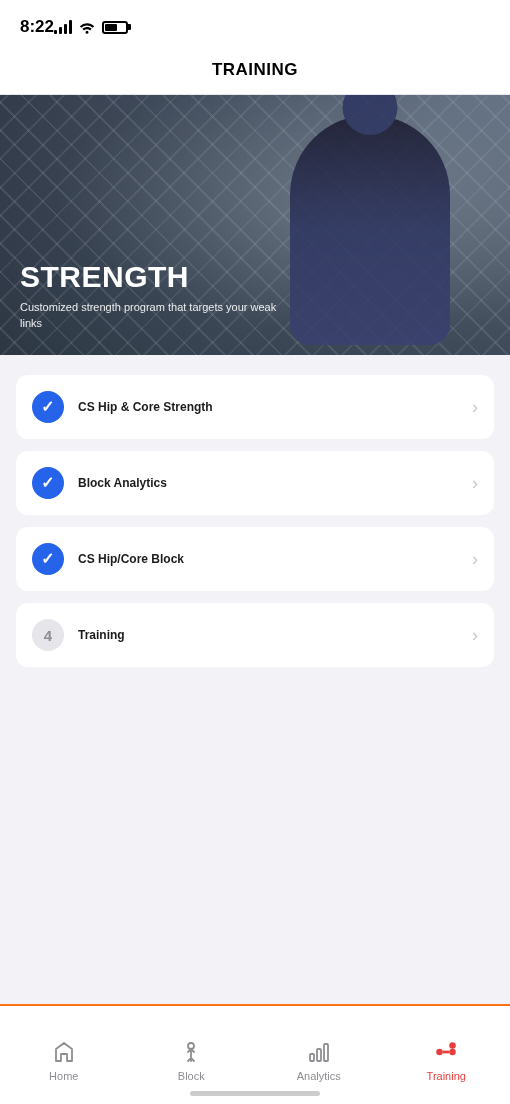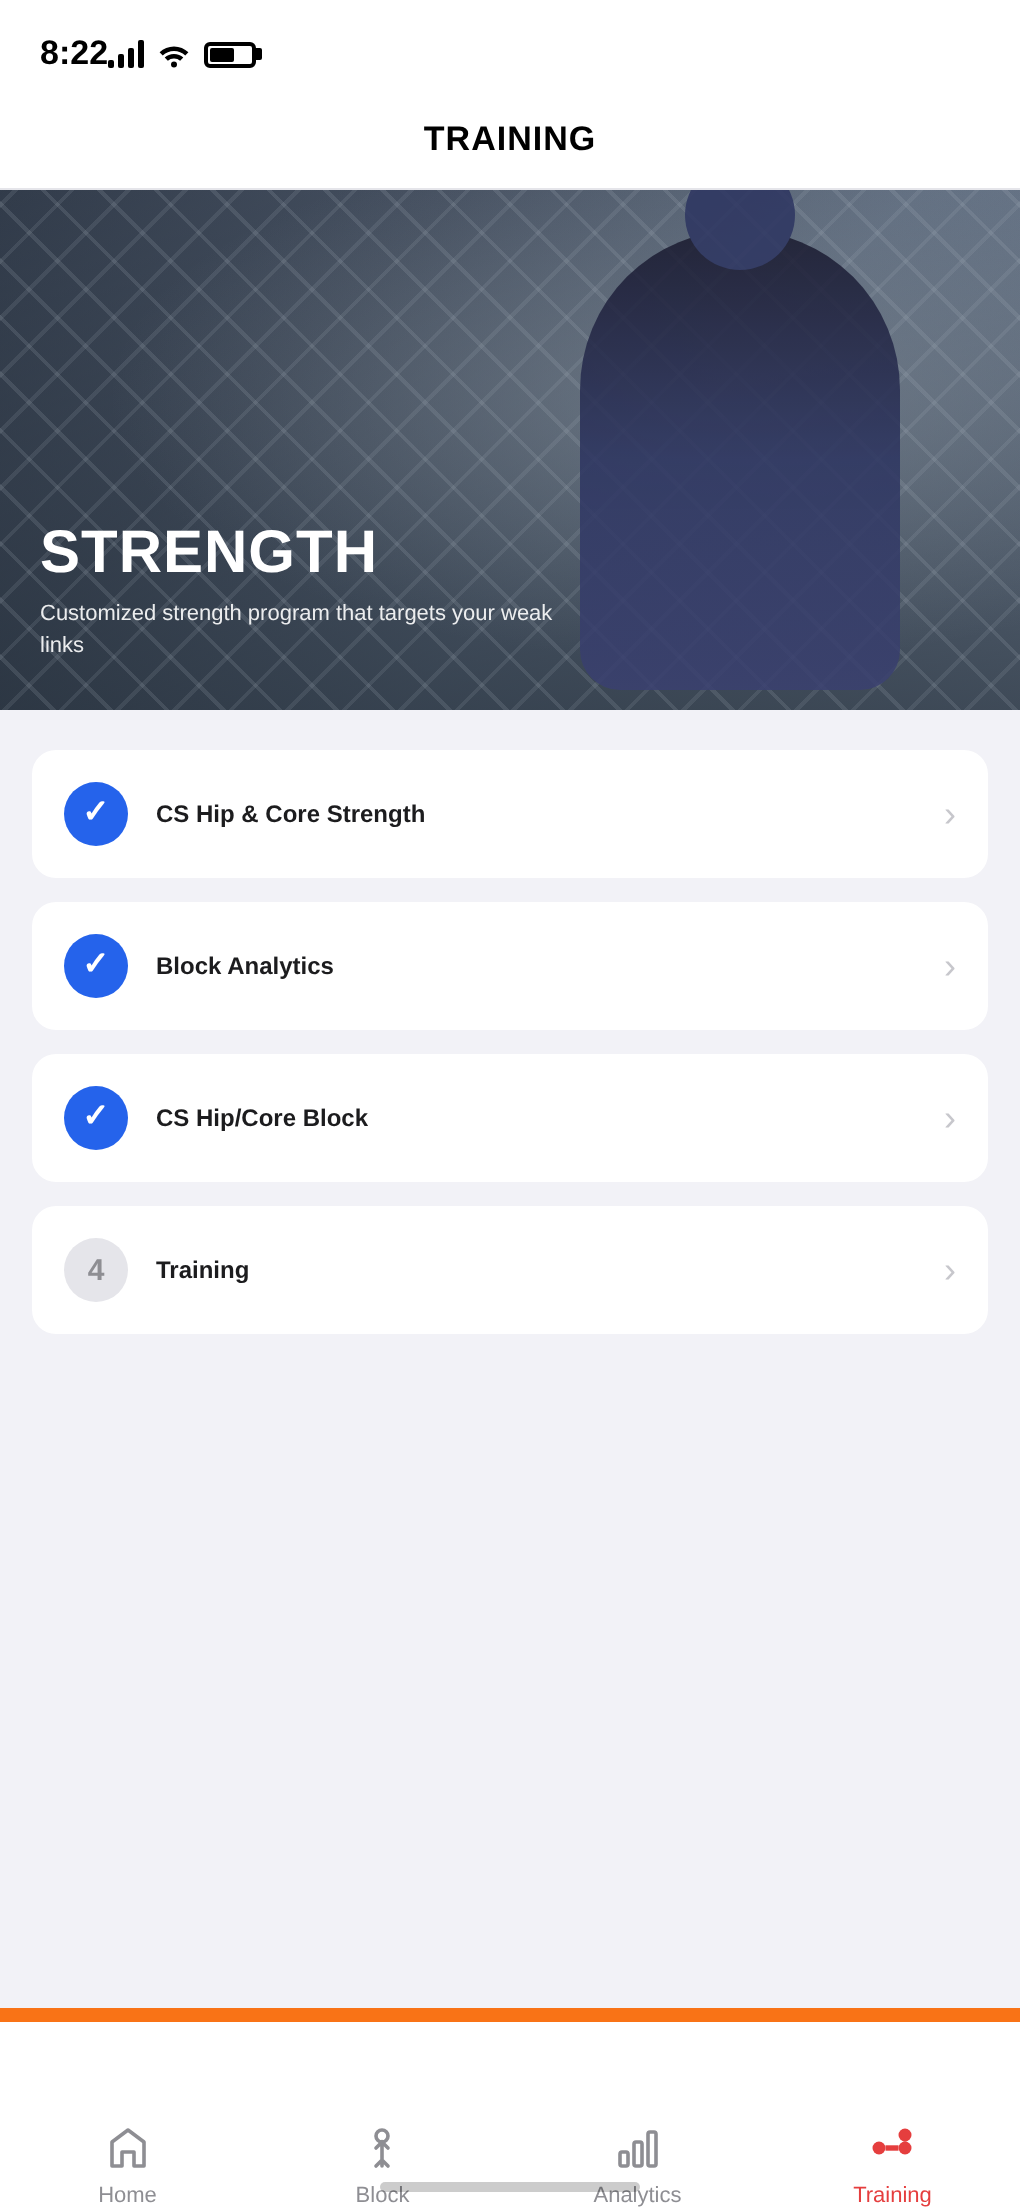--- a/index.html
+++ b/index.html
@@ -256,23 +256,23 @@
     }
 
     
     .tab-bar {
       position: absolute;
       bottom: 0;
       left: 0;
       right: 0;
       height: 100px;
       background: #fff;
-      border-top: 7px solid #f97316;
-      display: flex;
-      align-items: flex-end;
+      border-top: 2px solid #f97316;
+      display: flex;
+      align-items: center;
       padding-top: 10px;
     }
 
     .tab-item {
       flex: 1;
       display: flex;
       flex-direction: column;
       align-items: center;
       gap: 4px;
       cursor: pointer;

